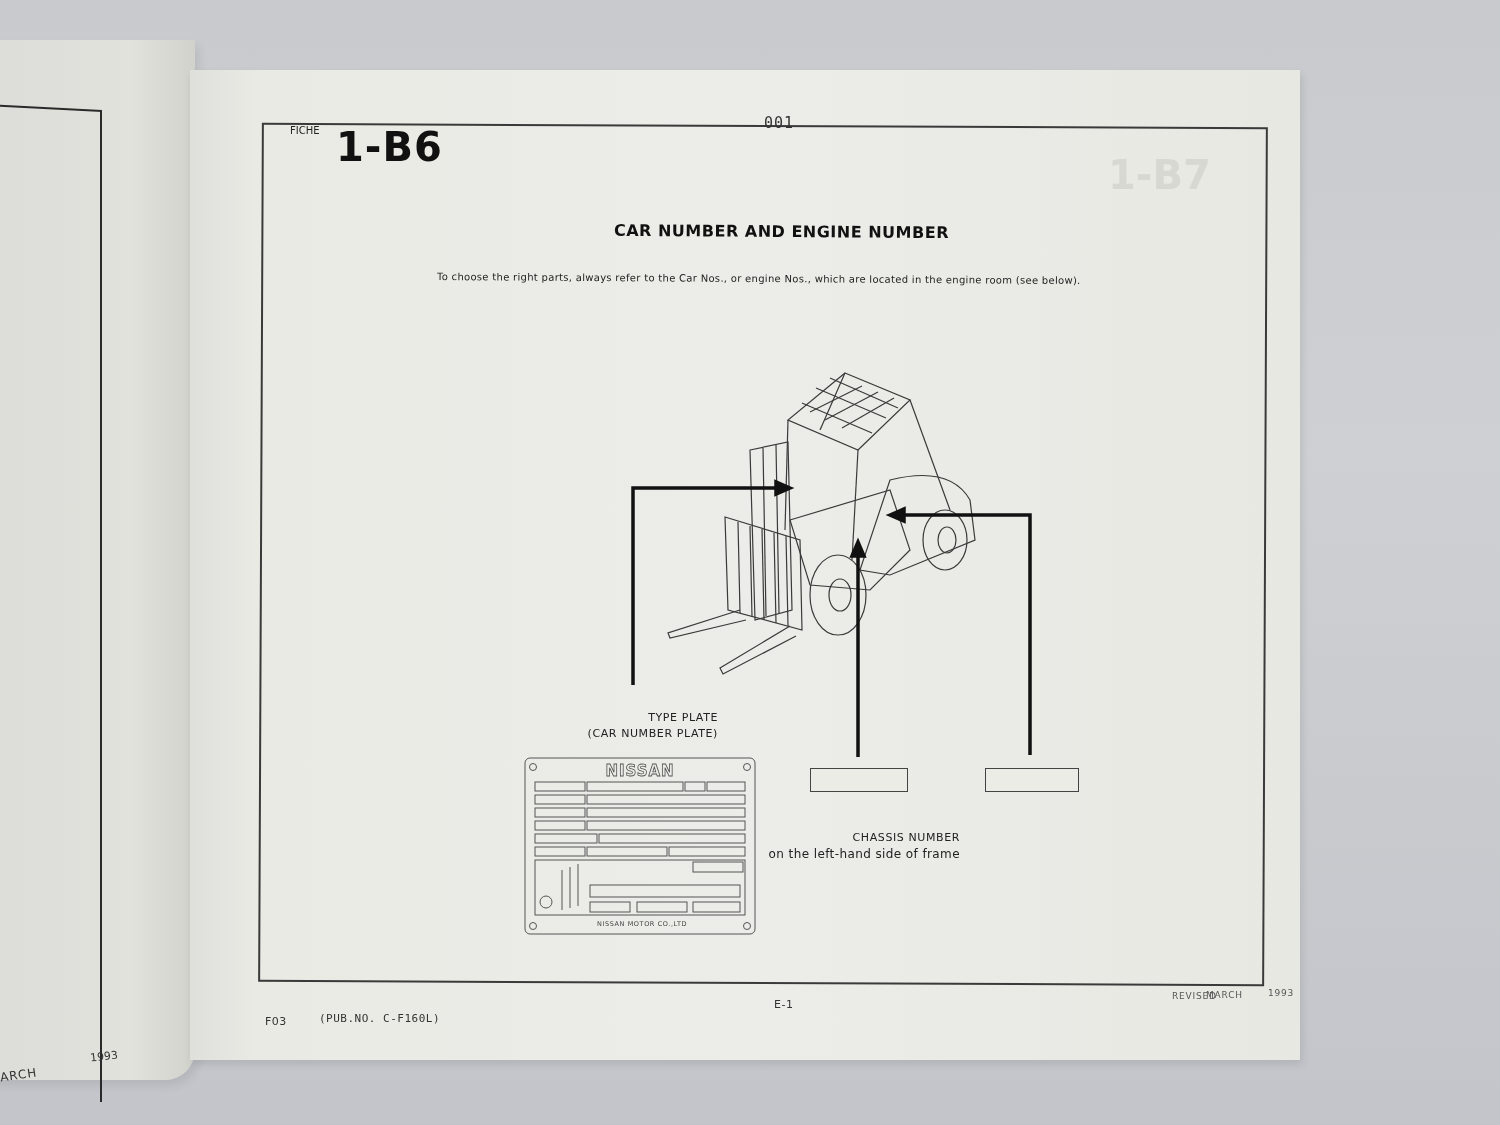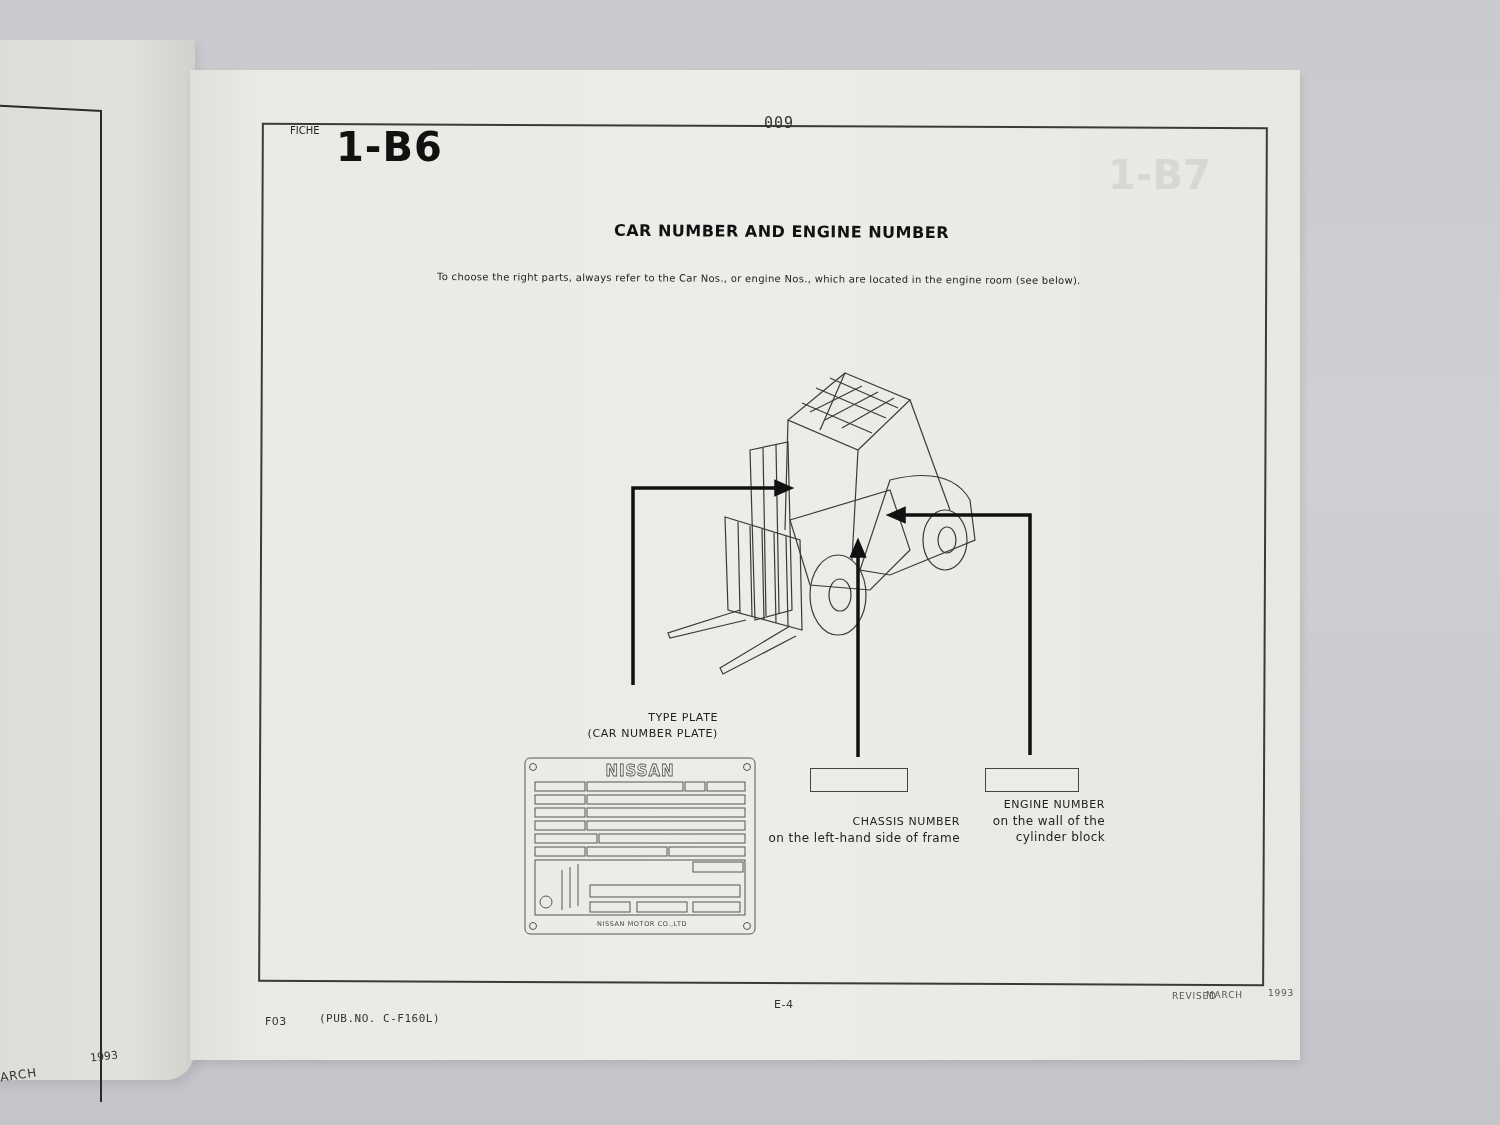--- a/index.html
+++ b/index.html
@@ -55,21 +55,21 @@
 
 <div class="left-page">
   <div class="left-frame"></div>
 </div>
 <div class="left-footer-march">ARCH</div>
 <div class="left-footer-year">1993</div>
 
 <div class="right-page">
   <div class="ghost-code">1-B7</div>
   <div class="frame"></div>
-  <div class="page-number">009</div>
+  <div class="page-number">001</div>
   <div class="fiche-label">FICHE</div>
   <div class="fiche-code">1-B6</div>
 
   <div class="title">CAR NUMBER AND ENGINE NUMBER</div>
   <div class="intro">To choose the right parts, always refer to the Car Nos., or engine Nos., which are located in the engine room (see below).</div>
 
   <svg class="figure" viewBox="0 0 1110 990" width="1110" height="990">
     <g fill="none" stroke="#3a3a3a" stroke-width="1.2">
 
       <polygon points="655,303 720,330 668,380 598,350"></polygon>
@@ -159,31 +159,26 @@
     <text x="450" y="706" text-anchor="middle" font-family="DejaVu Sans, sans-serif" font-size="15" font-weight="bold" fill="#ecece7" stroke="#555" stroke-width="0.8" letter-spacing="1">NISSAN</text>
     <text x="452" y="856" text-anchor="middle" font-family="DejaVu Sans, sans-serif" font-size="6.5" fill="#444" letter-spacing="0.6">NISSAN MOTOR CO.,LTD</text>
   </svg>
 
   <div class="label" style="left:368px; top:640px; width:160px;">
     <div>TYPE PLATE</div>
     <div>(CAR NUMBER PLATE)</div>
   </div>
 
   <div class="num-box" style="left:620px; top:698px; width:96px; height:22px;"></div>
-  <div class="label" style="left:575px; top:744px; width:195px;">
+  <div class="label" style="left:575px; top:760px; width:195px;">
     <div>CHASSIS NUMBER</div>
     <div class="sub">on the left-hand side of frame</div>
   </div>
 
   <div class="num-box" style="left:795px; top:698px; width:92px; height:22px;"></div>
-  <div class="label" style="left:770px; top:727px; width:145px;">
-    <div>ENGINE NUMBER</div>
-    <div class="sub">on the wall of the</div>
-    <div class="sub">cylinder block</div>
-  </div>
 
   <div class="footer" style="left:75px; top:945px;">F03</div>
   <div class="footer" style="left:129px; top:942px; font-family:'DejaVu Sans Mono', monospace; font-size:11px;">(PUB.NO. C-F160L)</div>
-  <div class="footer" style="left:584px; top:928px;">E-4</div>
+  <div class="footer" style="left:584px; top:928px;">E-1</div>
   <div class="footer footer-small" style="left:938px; top:921px;padding-left:44px;">REVISED</div>
   <div class="footer footer-small" style="left:1016px; top:920px;">MARCH</div>
   <div class="footer footer-small" style="left:1078px; top:918px;">1993</div>
 </div>
 
 </body></html>

